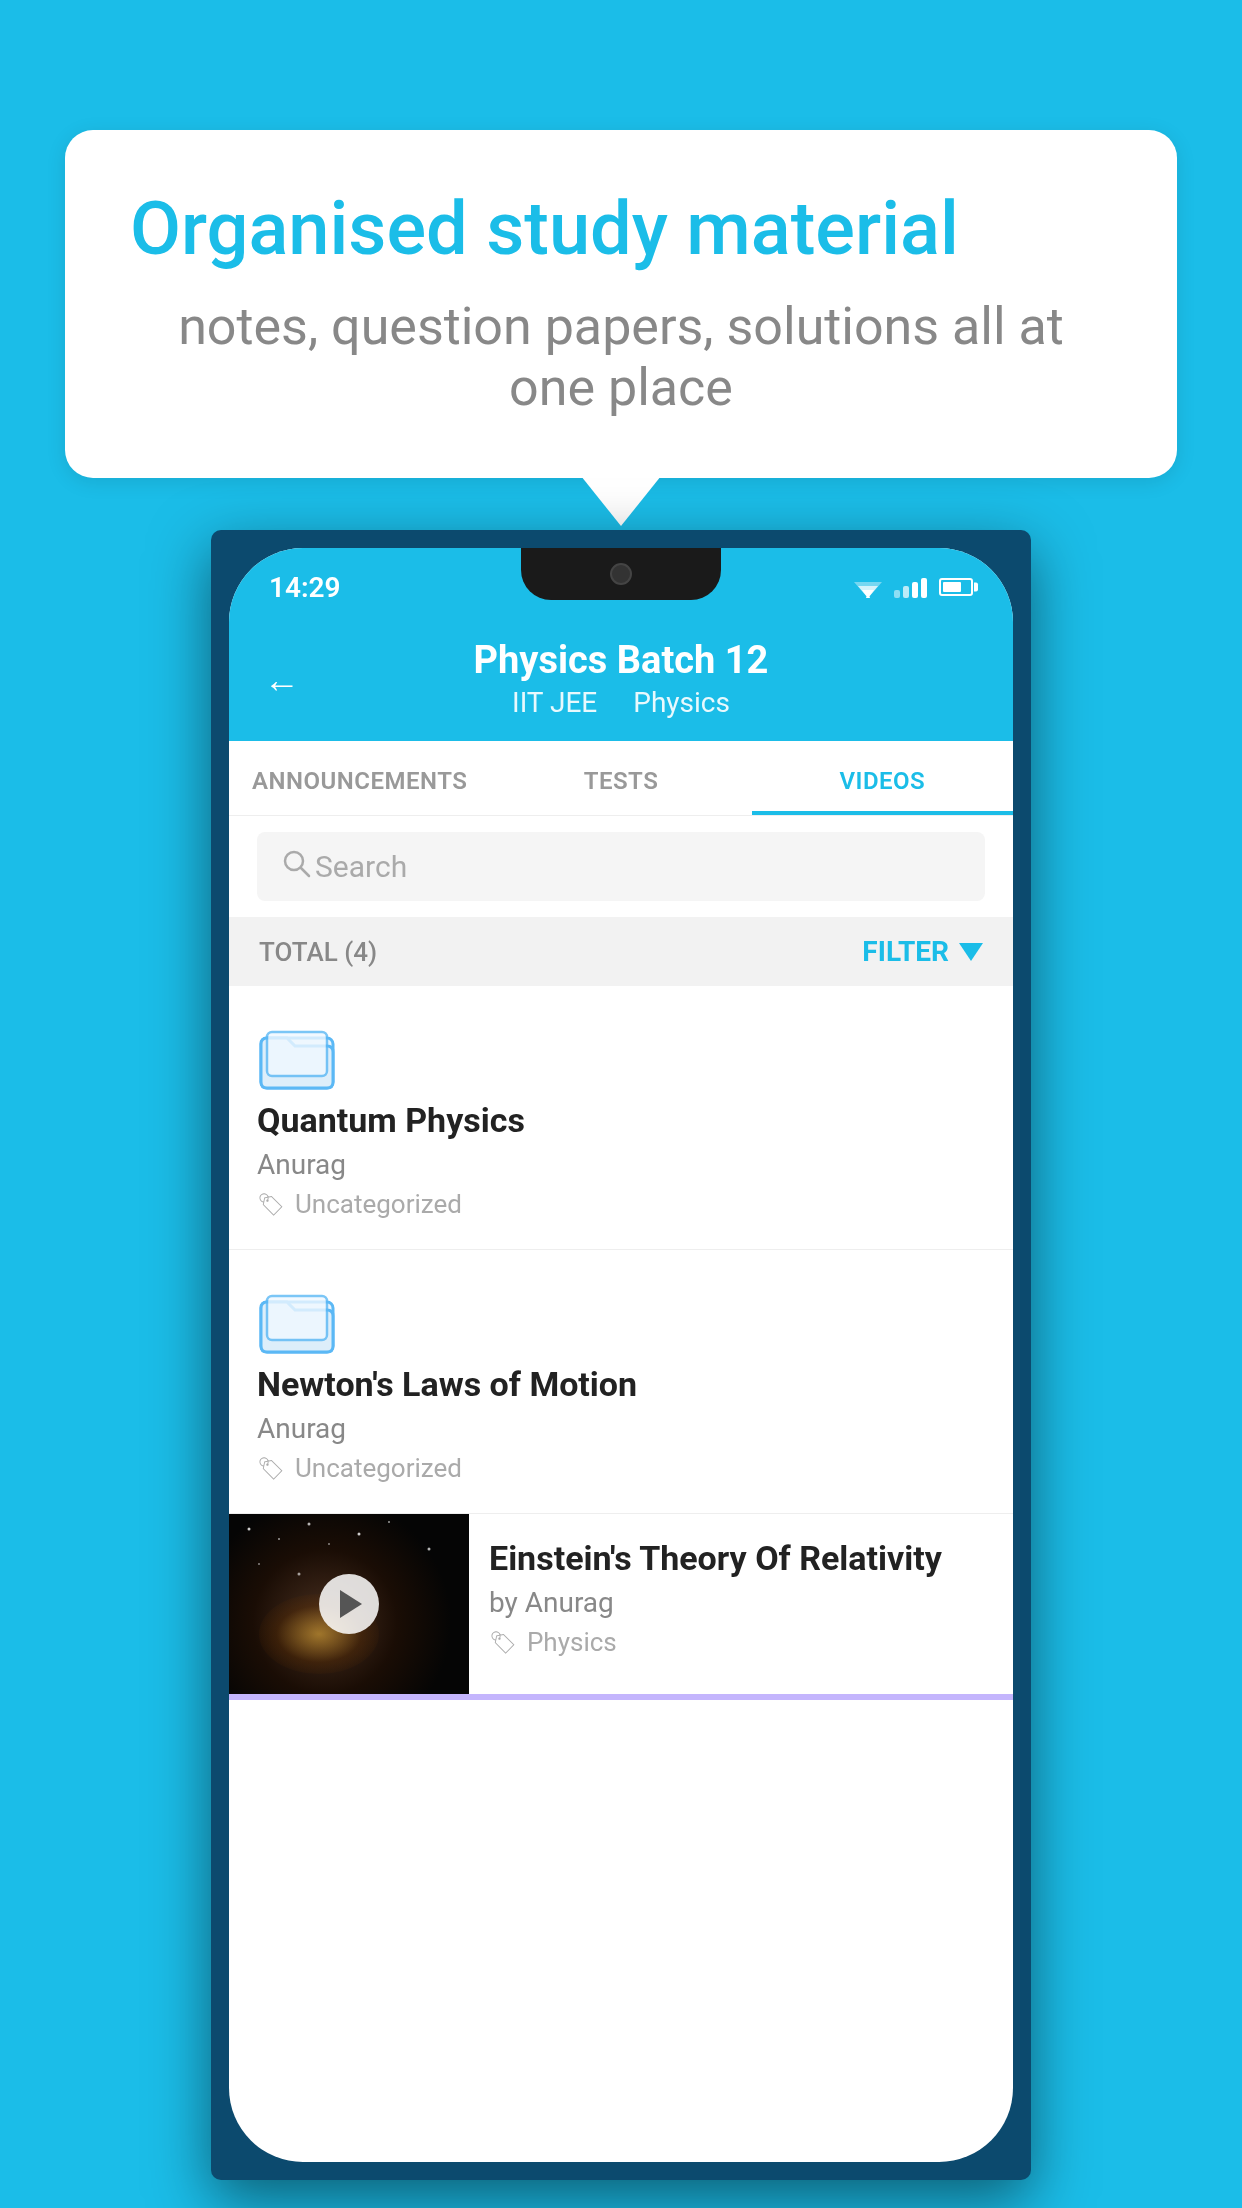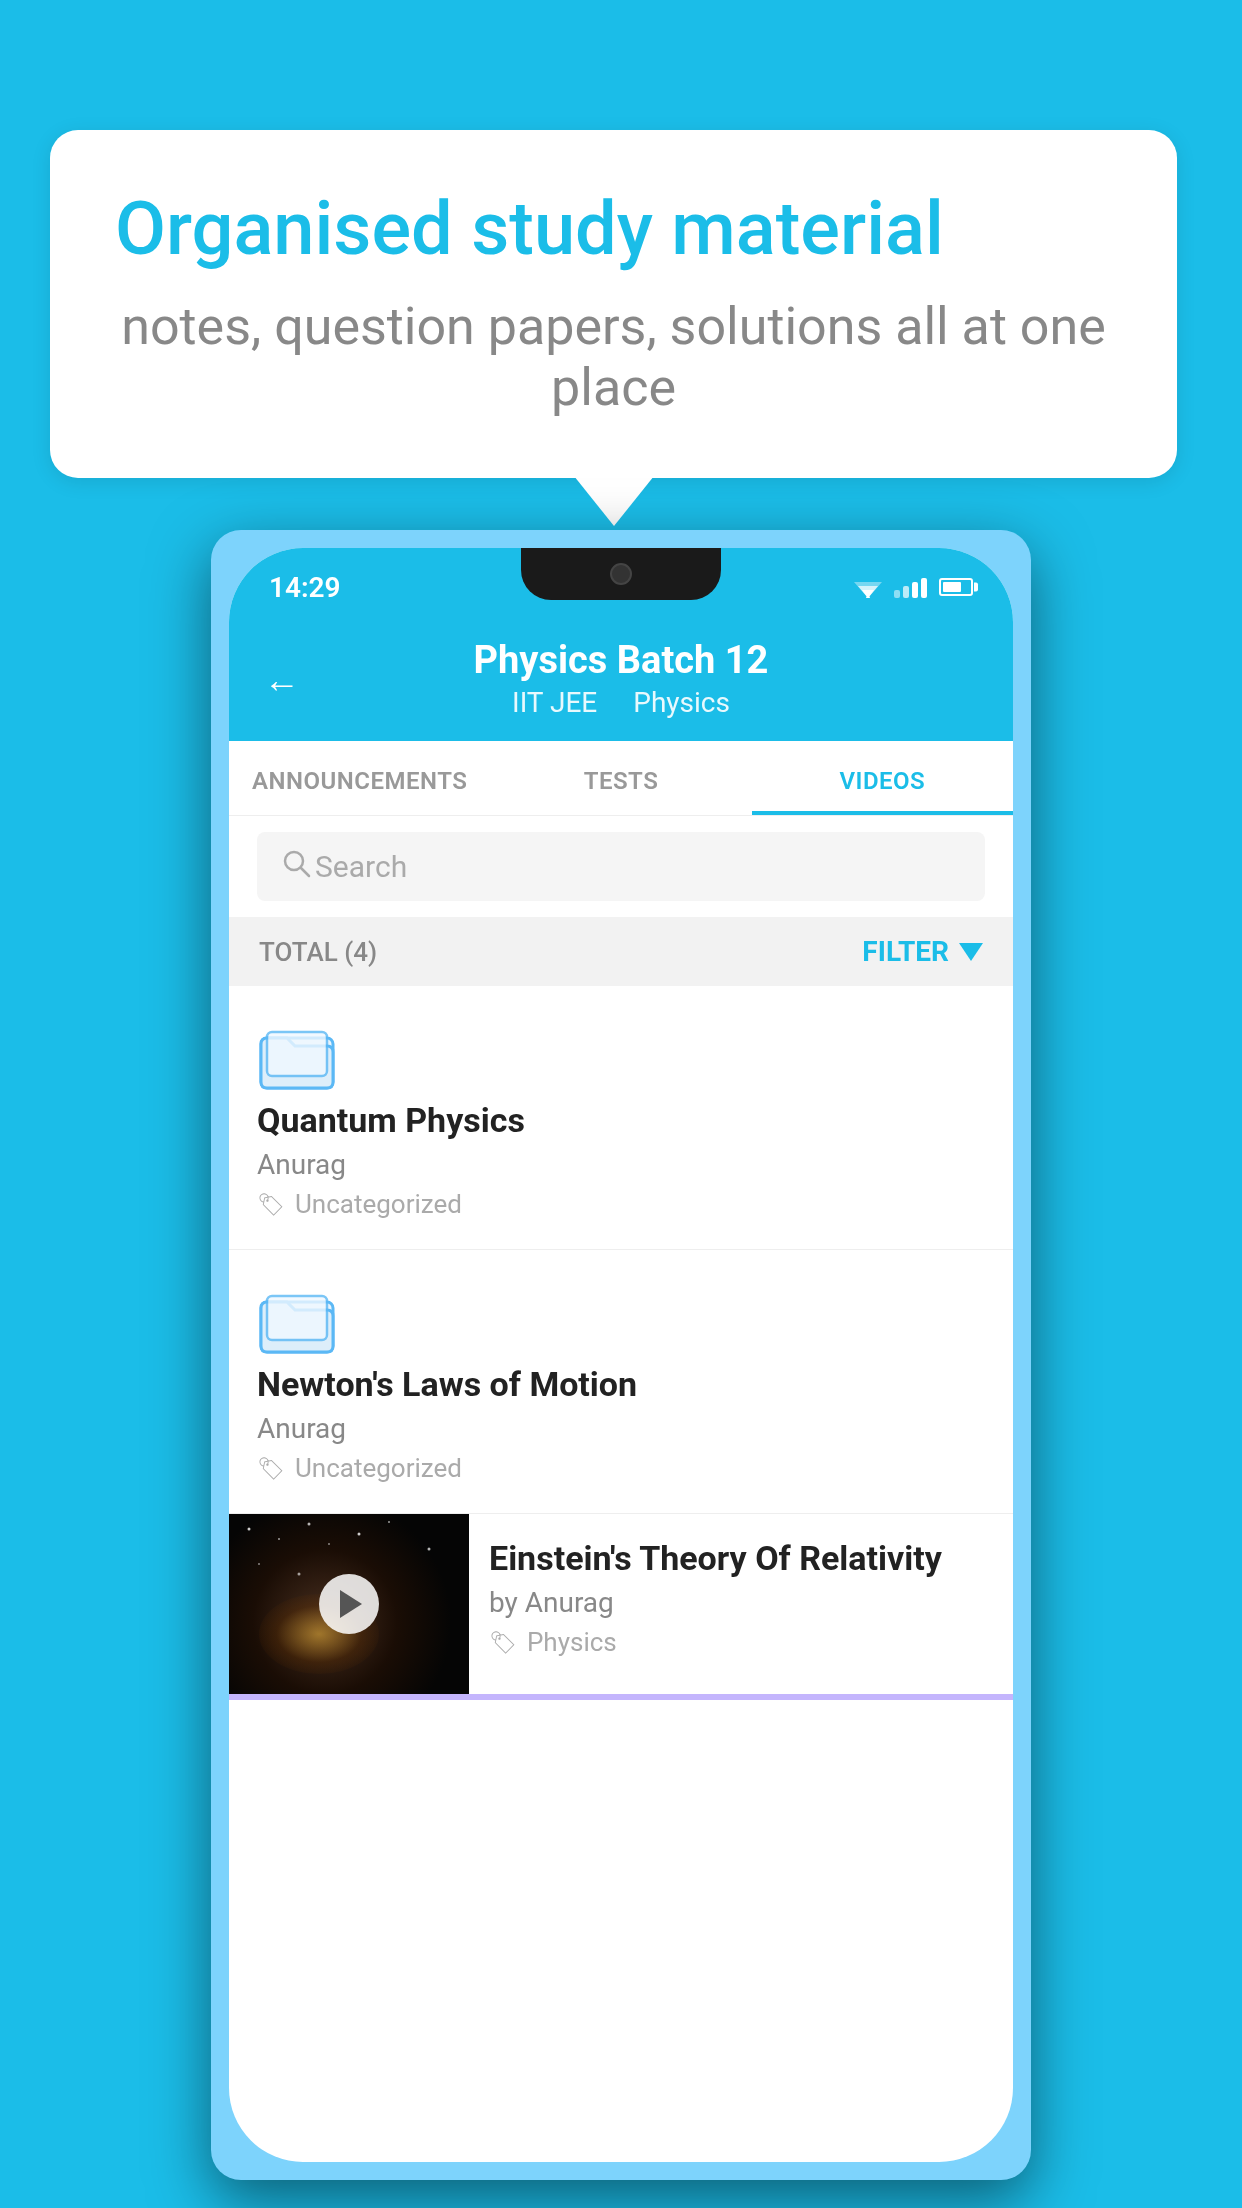--- a/index.html
+++ b/index.html
@@ -10,21 +10,21 @@
       background-color: #1bbde8;
       font-family: 'Roboto', Arial, sans-serif;
       overflow: hidden;
       position: relative;
     }
 
     
     .speech-bubble-container {
       position: absolute;
       top: 130px;
-      left: 50px;
+      left: 65px;
       right: 65px;
     }
 
     .speech-bubble {
       background: white;
       border-radius: 28px;
       padding: 55px 65px 60px 65px;
       box-shadow: 0 4px 20px rgba(0,0,0,0.1);
       position: relative;
     }
@@ -63,22 +63,22 @@
       top: 530px;
       left: 50%;
       transform: translateX(-50%);
       width: 820px;
       height: 1650px;
     }
 
     .phone-outer {
       width: 100%;
       height: 100%;
-      background: #7dd3fc;
-      border-radius: 30px;
+      background: #0c4a6e;
+      border-radius: 10px;
       position: relative;
       box-shadow: 0 20px 60px rgba(0,0,0,0.5);
       overflow: hidden;
     }
 
     .phone-inner {
       position: absolute;
       top: 18px;
       left: 18px;
       right: 18px;

